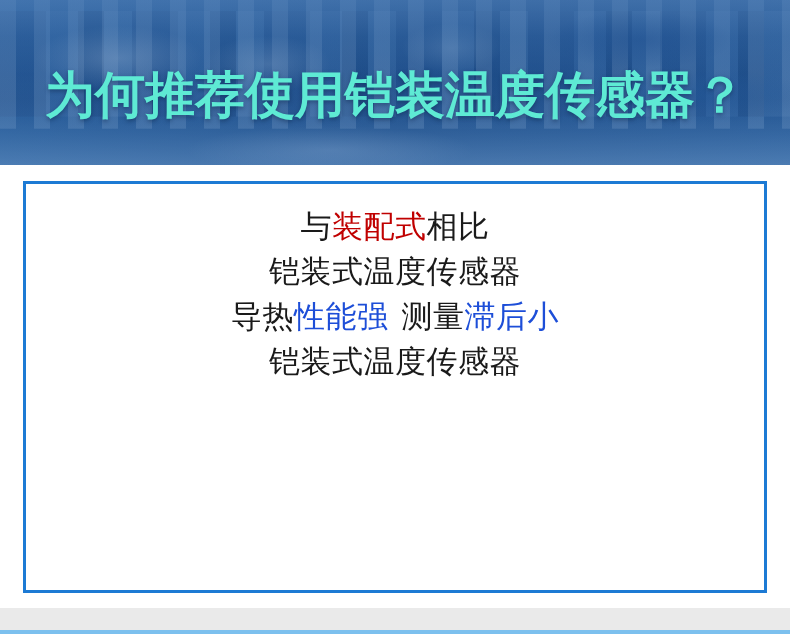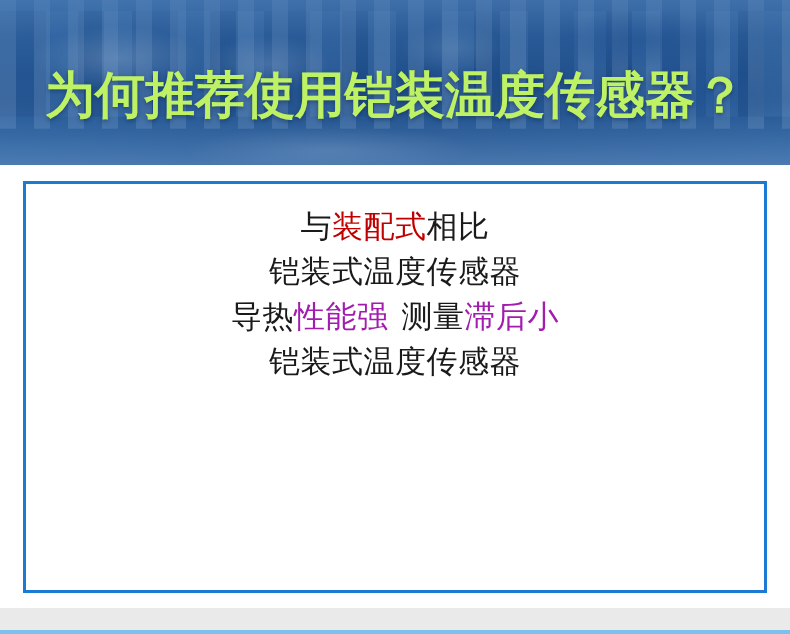--- a/index.html
+++ b/index.html
@@ -70,21 +70,21 @@
   }
   .hero-title {
     position: absolute;
     left: 0;
     top: 0;
     width: 790px;
     height: 165px;
     display: flex;
     align-items: center;
     justify-content: center;
-    color: #bef264;
+    color: #5eead4;
     font-size: 50px;
     font-weight: bold;
     letter-spacing: 0px;
     line-height: 1;
     padding-top: 24px;
     box-sizing: border-box;
     text-shadow: 0 2px 4px rgba(10,35,70,0.45);
     white-space: nowrap;
   }
 
@@ -118,21 +118,21 @@
   .line {
     font-size: 31px;
     line-height: 45px;
     height: 45px;
     color: #1a1a1a;
     white-space: nowrap;
     letter-spacing: 0.5px;
   }
   .seg-black { color: #1a1a1a; }
   .seg-red   { color: #c00000; }
-  .seg-blue  { color: #a21caf; }
+  .seg-blue  { color: #1d4ed8; }
   .gap { display: inline-block; width: 13px; }
 
   
   .footer-gray {
     position: absolute;
     left: 0;
     top: 608px;
     width: 790px;
     height: 22px;
     background: #eaeaea;

